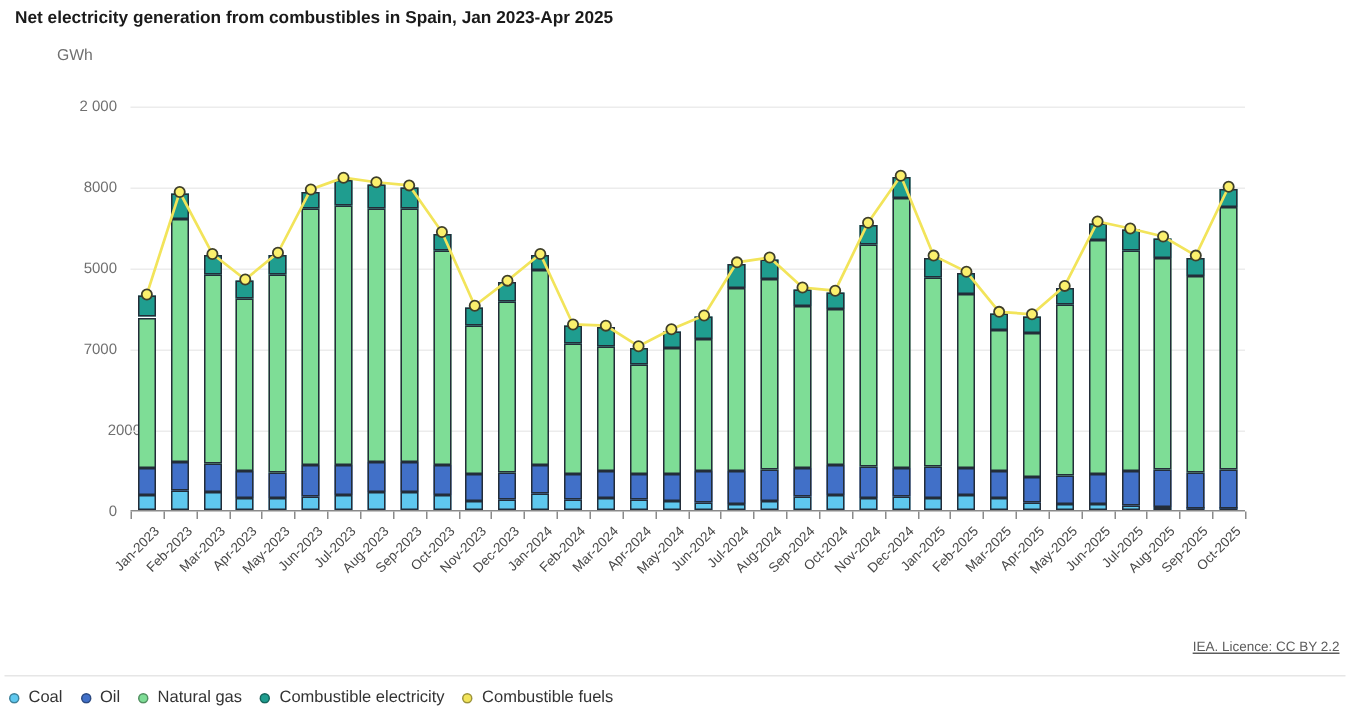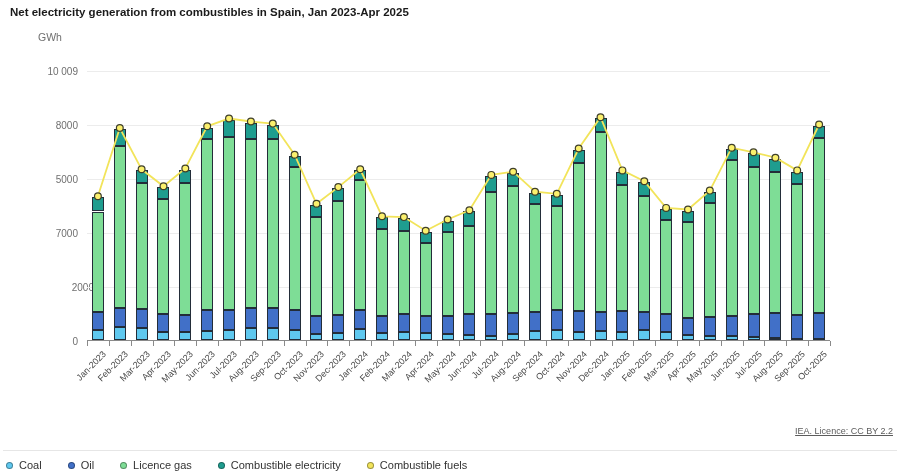--- a/index.html
+++ b/index.html
@@ -49,21 +49,21 @@
     position: absolute; top: 426px; right: 7px;
     font-size: 9px; color: #5c5c5c;
   }
   .attribution a { color: #5c5c5c; text-decoration: underline; }
   .footer-divider {
     position: absolute; left: 3px; top: 450px; width: 894px; height: 1px;
     background: #e6e6e6;
   }
   .legend {
     position: absolute; left: 6px; top: 459px;
-    display: flex; align-items: center; gap: 26px;
+    display: flex; align-items: center; gap: 12px;
   }
   .legend-item { display: flex; align-items: center; gap: 6px; cursor: pointer; }
   .legend-dot {
     width: 7px; height: 7px; border-radius: 50%;
     border: 1px solid rgba(0,0,0,0.35);
   }
   .legend-label { font-size: 11px; color: #333; font-weight: 400; }
 </style>
 </head>
 <body>
@@ -71,21 +71,21 @@
 <div>
   <div class="title">Net electricity generation from combustibles in Spain, Jan 2023-Apr 2025</div>
   <div class="gwh-label">GWh</div>
 
   <div id="y-labels">
       <div class="y-tick-label" style="left: 18px; top: 336px;">0</div>
       <div class="y-tick-label" style="left: 34px; top: 282px;">2000</div>
       <div class="y-tick-label" style="left: 18px; top: 228px;">7000</div>
       <div class="y-tick-label" style="left: 18px; top: 174px;">5000</div>
       <div class="y-tick-label" style="left: 18px; top: 120px;">8000</div>
-      <div class="y-tick-label" style="left: 18px; top: 66px;">10 009</div>
+      <div class="y-tick-label" style="left: 18px; top: 66px;">2 000</div>
     </div>
 
   <div id="plot">
     <div id="grid">
         <div class="gridline" style="top: 216px;"></div>
         <div class="gridline" style="top: 162px;"></div>
         <div class="gridline" style="top: 108px;"></div>
         <div class="gridline" style="top: 54px;"></div>
         <div class="gridline" style="top: 0px;"></div>
       </div>
@@ -349,21 +349,21 @@
       <div class="legend-item">
         <span class="legend-dot" style="background: rgb(95, 200, 239);"></span>
         <span class="legend-label">Coal</span>
       </div>
       <div class="legend-item">
         <span class="legend-dot" style="background: rgb(65, 112, 200);"></span>
         <span class="legend-label">Oil</span>
       </div>
       <div class="legend-item">
         <span class="legend-dot" style="background: rgb(126, 221, 150);"></span>
-        <span class="legend-label">Licence gas</span>
+        <span class="legend-label">Natural gas</span>
       </div>
       <div class="legend-item">
         <span class="legend-dot" style="background: rgb(31, 157, 143);"></span>
         <span class="legend-label">Combustible electricity</span>
       </div>
       <div class="legend-item">
         <span class="legend-dot" style="background: rgb(242, 228, 90);"></span>
         <span class="legend-label">Combustible fuels</span>
       </div>
     </div>

